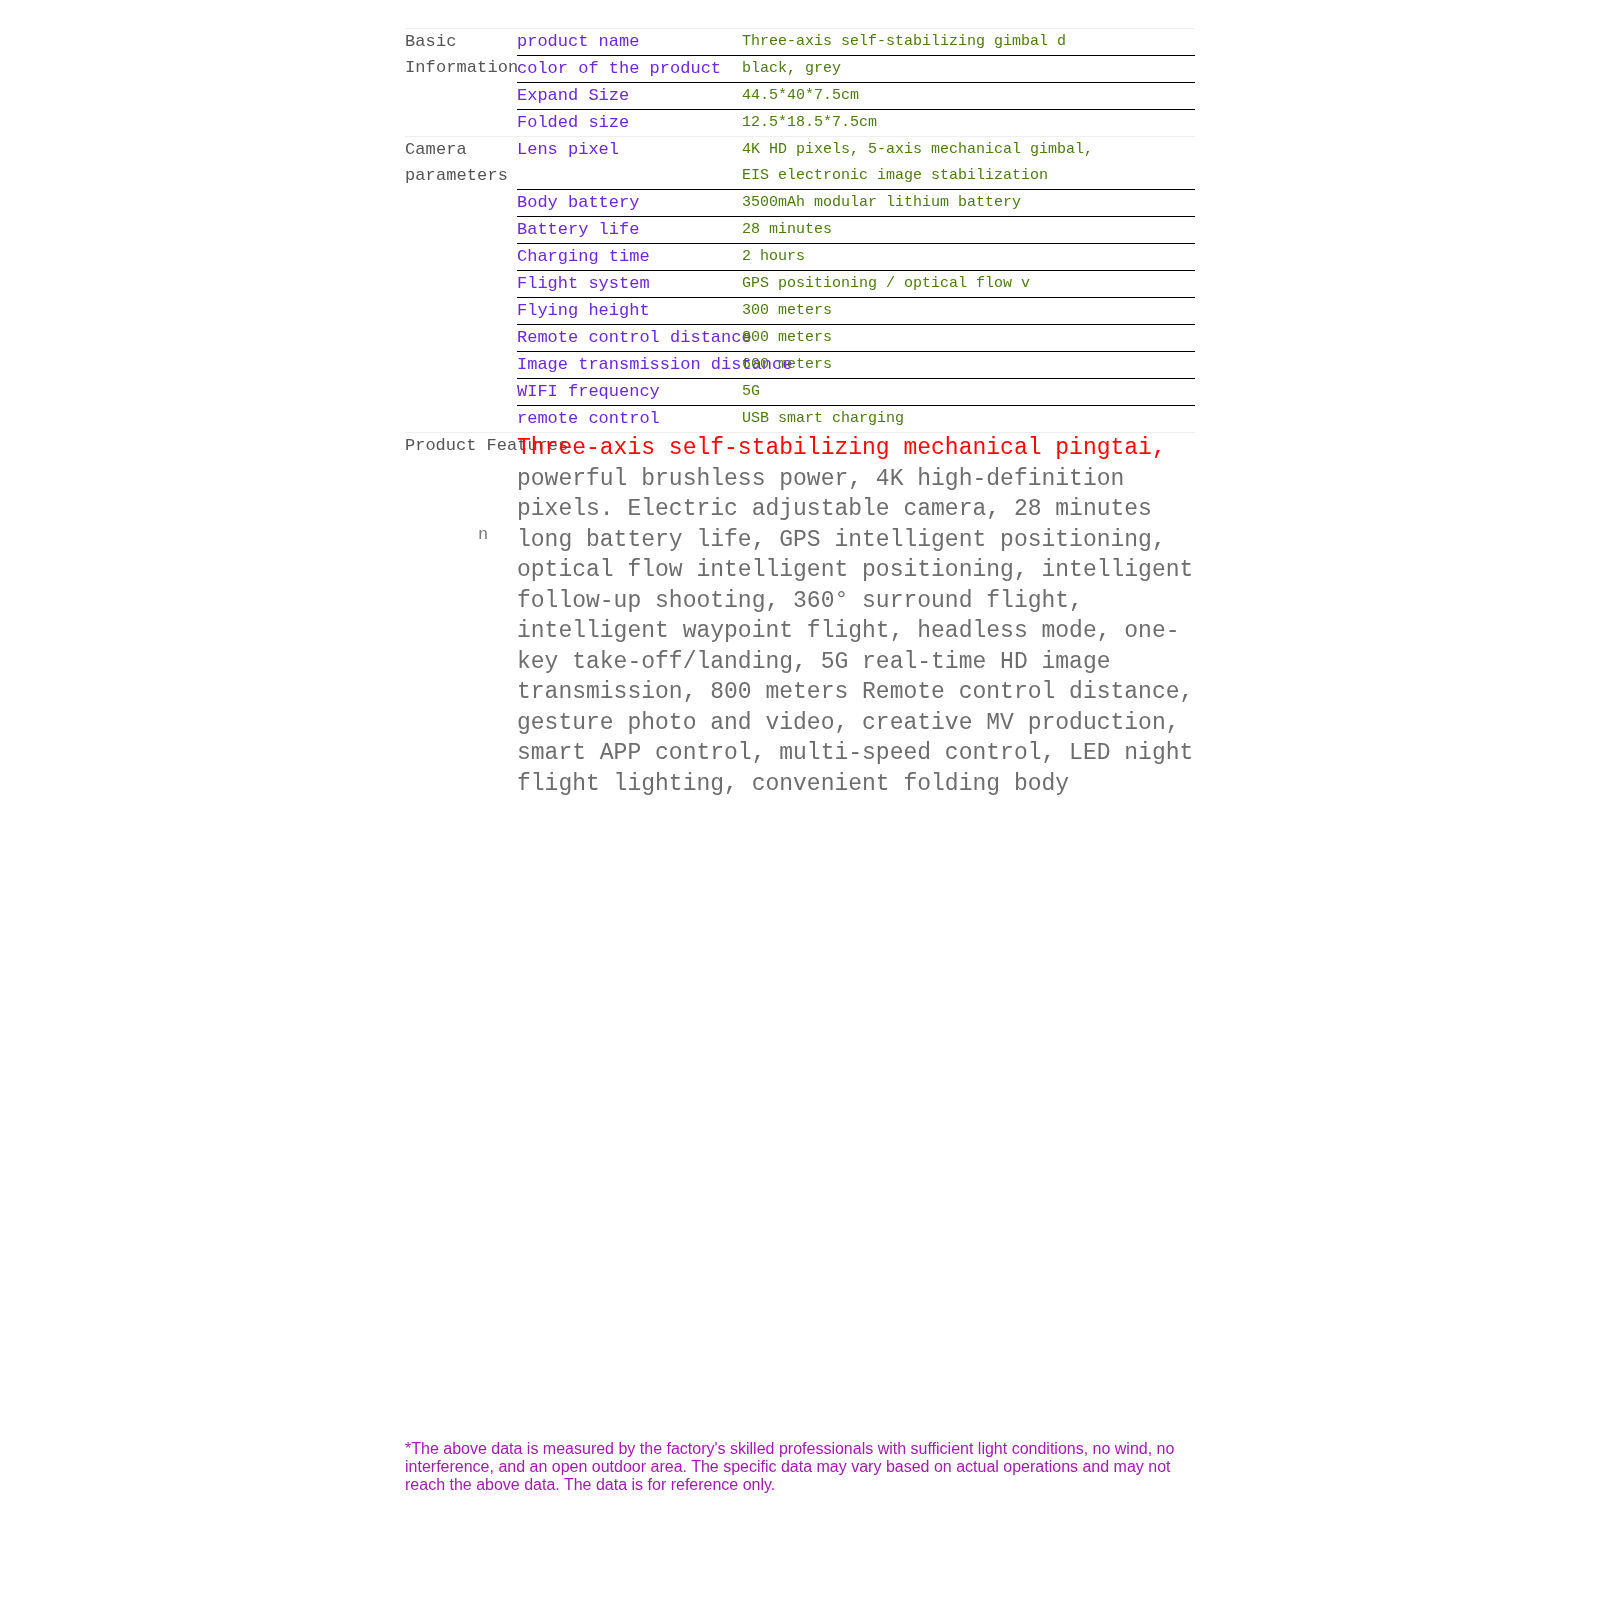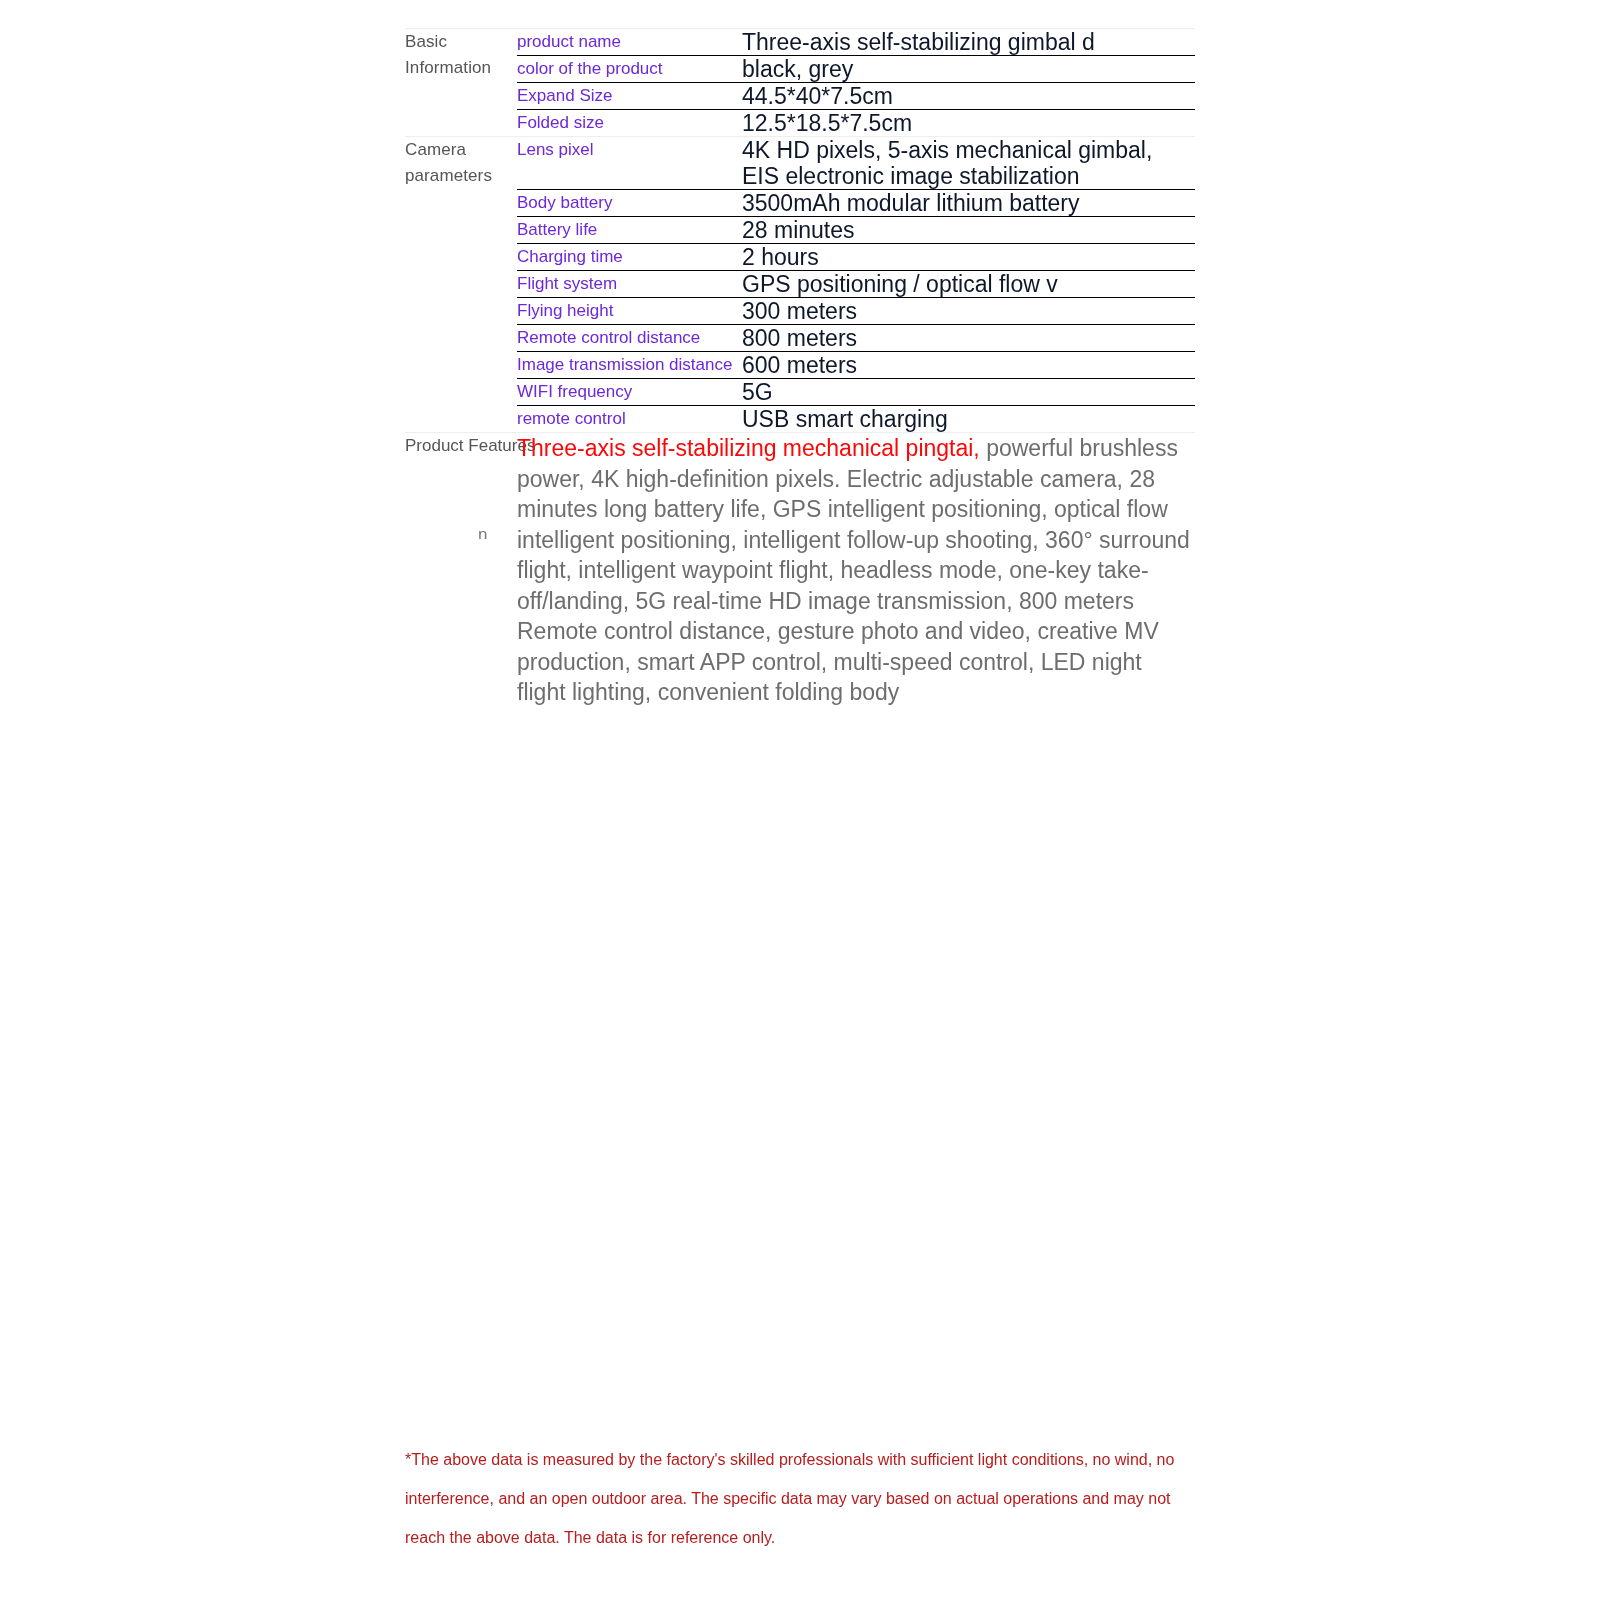--- a/index.html
+++ b/index.html
@@ -29,20 +29,21 @@
     border-collapse: collapse;
     table-layout: fixed;
   }
   .spec-table col.c-group { width: 112px; }
   .spec-table col.c-key   { width: 225px; }
   .spec-table col.c-val   { width: 453px; }
 
   .spec-table td {
     padding: 0;
     vertical-align: top;
+    font-family: Liberation Mono, monospace;
   }
 
   
   tr.section-start > td {
     border-top: 1px solid #eeeeee;
   }
 
   
   tr.row-rule > td.key-cell,
   tr.row-rule > td.val-cell {
@@ -60,23 +61,23 @@
 
   .key-cell {
     padding: 38px 6px 38px 0;
     font-size: 17px;
     line-height: 26px;
     color: #6d28d9;
     white-space: nowrap;
   }
   .val-cell {
     padding: 38px 0 38px 0;
-    font-size: 23px;
-    line-height: 26px;
-    color: #0f172a;
+    font-size: 15px;
+    line-height: 26px;
+    color: #4d7c0f;
     margin-left: 48px;
   }
   .val-cell .vline { display: block; }
 
   
   .stray-glyph {
     position: absolute;
     left: 73px;
     top: 497px;
     font-size: 17px;
@@ -107,22 +108,22 @@
     color: #fa0808;
   }
 
   
   .footnote {
     position: absolute;
     left: 405px;
     top: 1440px;
     width: 775px;
     font-size: 16px;
-    line-height: 39px;
-    color: #b91c1c;
+    line-height: 18px;
+    color: #a21caf;
   }
 </style>
 </head>
 <body>
 
 <div class="spec-sheet">
 
   <table class="spec-table">
     <colgroup>
       <col class="c-group">

